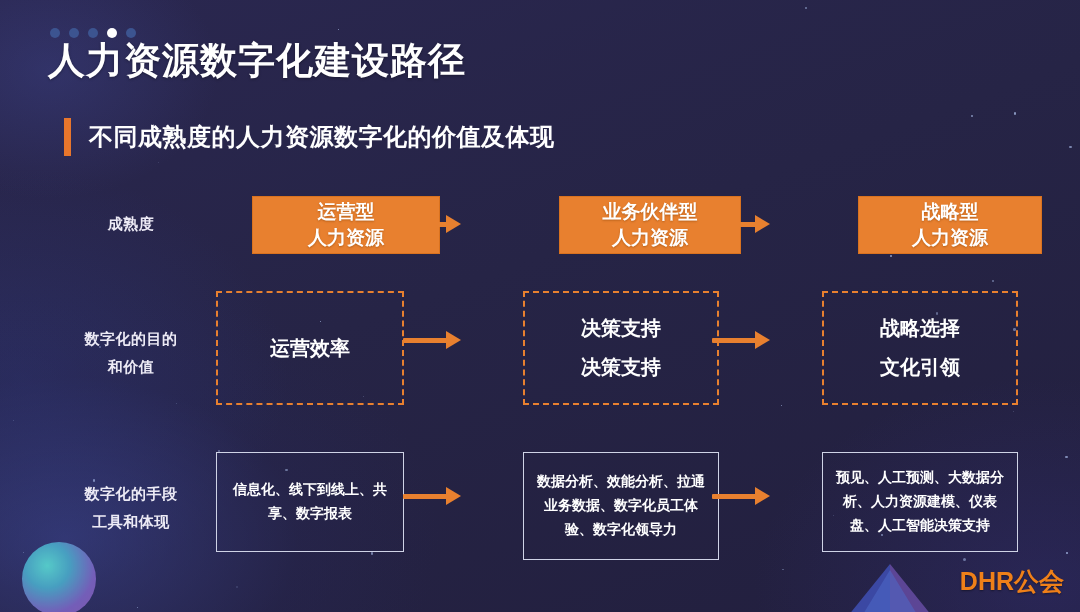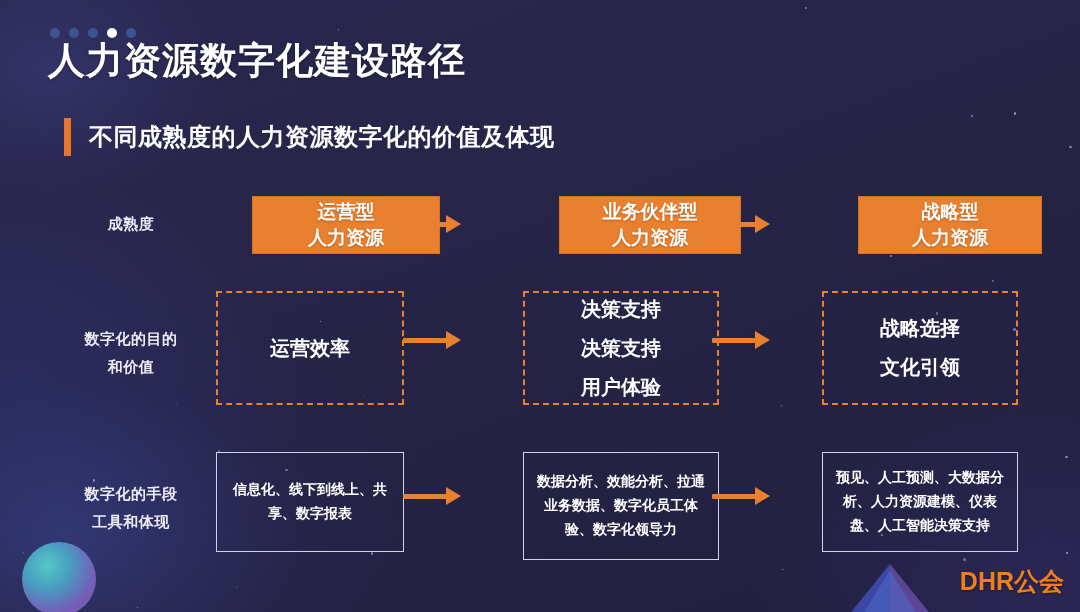--- a/index.html
+++ b/index.html
@@ -301,21 +301,20 @@
       </div>
       <div class="cell box-dashed" style="left: 216px; top: 291px; width: 188px; height: 114px;">
         <div class="cell-text">
           <span class="ln">运营效率</span>
         </div>
       </div>
       <div class="cell box-dashed" style="left: 523px; top: 291px; width: 196px; height: 114px;">
         <div class="cell-text">
           <span class="ln">决策支持</span>
           <span class="ln">决策支持</span>
-          <span class="ln">用户体验</span>
         </div>
       </div>
       <div class="cell box-dashed" style="left: 822px; top: 291px; width: 196px; height: 114px;">
         <div class="cell-text">
           <span class="ln">战略选择</span>
           <span class="ln">文化引领</span>
         </div>
       </div>
       <div class="arrow" style="left: 403px; top: 329px;">
         <div class="shaft" style="width: 44px;"></div>

